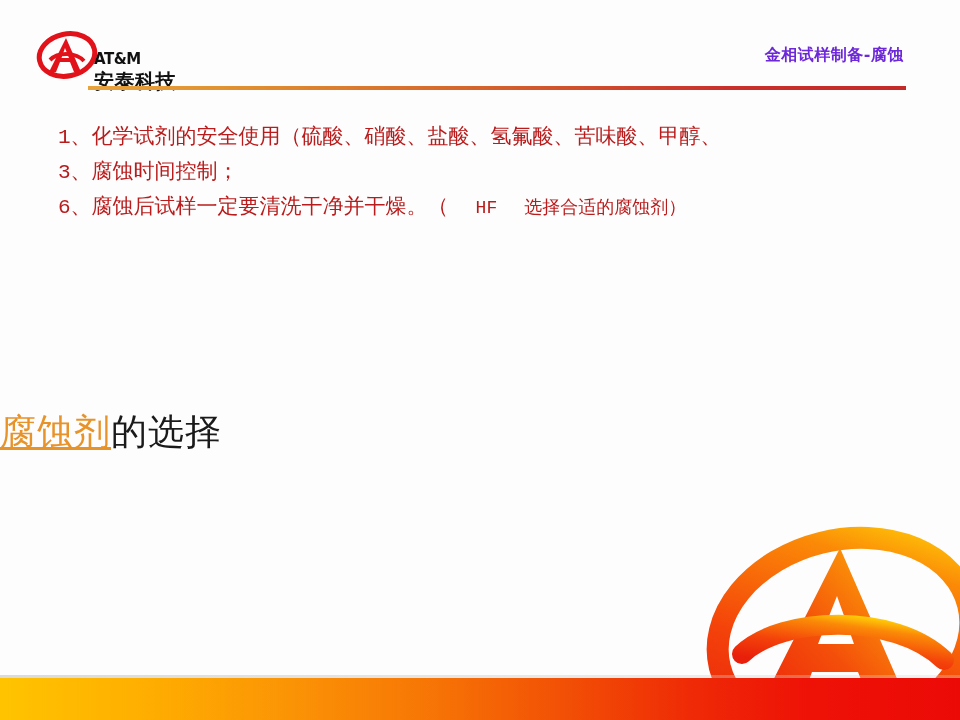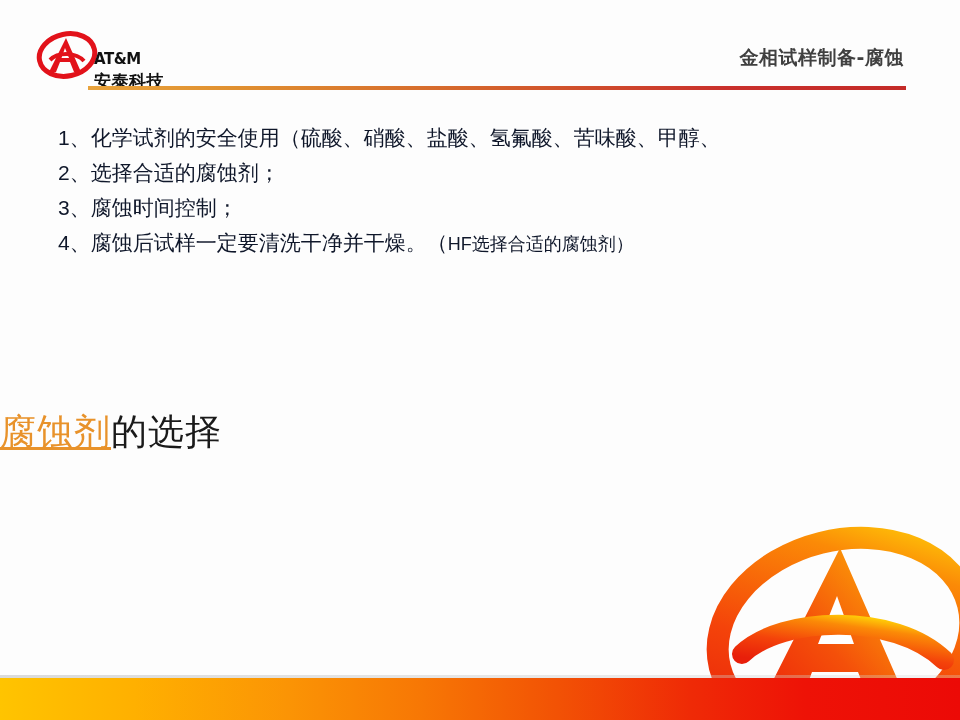--- a/index.html
+++ b/index.html
@@ -55,66 +55,67 @@
     font-size: 15px;
     letter-spacing: -0.5px;
     color: #111111;
     line-height: 22px;
     white-space: nowrap;
     margin-top: 16px;
   }
   .logo-cjk {
     font-family: "DejaVu Sans", "Liberation Sans", sans-serif;
     font-weight: bold;
-    font-size: 17px;
+    font-size: 20px;
     letter-spacing: 0.5px;
     color: #111111;
     line-height: 22px;
     white-space: nowrap;
   }
   .slide-title {
     position: absolute;
     right: 56px;
     top: 45px;
     font-family: "DejaVu Sans", "Liberation Sans", sans-serif;
     font-weight: bold;
-    font-size: 19px;
-    color: #404040;
+    font-size: 16px;
+    color: #6d28d9;
     letter-spacing: 0.5px;
     white-space: nowrap;
   }
   .header-rule {
     position: absolute;
     left: 88px;
     top: 86px;
     width: 818px;
     height: 4px;
     background: linear-gradient(to right, #e8a33d 0%, #e09030 18%, #d4632c 48%, #c9302c 78%, #c42b28 100%);
   }
 
   
   .body-list {
     position: absolute;
     left: 58px;
     top: 120px;
     width: 860px;
-    font-family: Liberation Sans, sans-serif;
+    font-family: Liberation Mono, monospace;
     font-size: 21px;
-    color: #0f172a;
+    color: #b91c1c;
     line-height: 35px;
   }
   .body-line {
     white-space: nowrap;
   }
   .indent-cont {
     padding-left: 36px;
     white-space: nowrap;
   }
   .small-latin {
     font-size: 18px;
+    margin-left: 27px;
   }
 
   
   .center-heading {
     position: absolute;
     left: 0;
     top: 408px;
     width: 960px;
     text-align: left;
     font-family: "Liberation Serif", "DejaVu Serif", serif;
@@ -187,26 +188,25 @@
 
     <div class="slide-title">金相试样制备-腐蚀</div>
 
     <div class="header-rule"></div>
   </div>
 
   <div class="body-list">
 
     <div class="body-line">1、化学试剂的安全使用（硫酸、硝酸、盐酸、氢氟酸、苦味酸、甲醇、</div>
 
-    <div class="body-line">2、选择合适的腐蚀剂；</div>
 
     <div class="body-line">3、腐蚀时间控制；</div>
 
     <div class="body-line">
-      <span>4、腐蚀后试样一定要清洗干净并干燥。（</span><span class="small-latin">HF</span><span class="small-latin">选择合适的腐蚀剂）</span>
+      <span>6、腐蚀后试样一定要清洗干净并干燥。（</span><span class="small-latin">HF</span><span class="small-latin">选择合适的腐蚀剂）</span>
     </div>
 
   </div>
 
   <div class="center-heading">
     <span class="hl-link">腐蚀剂</span><span>的选择</span>
   </div>
 
   <div class="watermark">
     <svg viewBox="0 0 300 220" width="300" height="220" aria-hidden="true">

